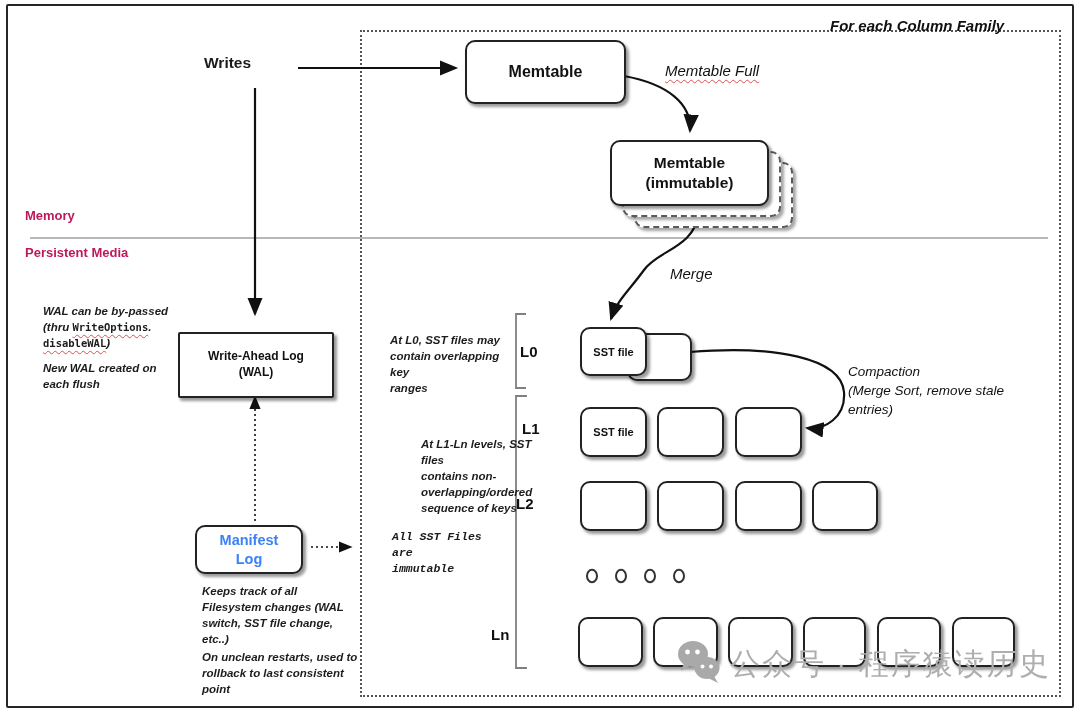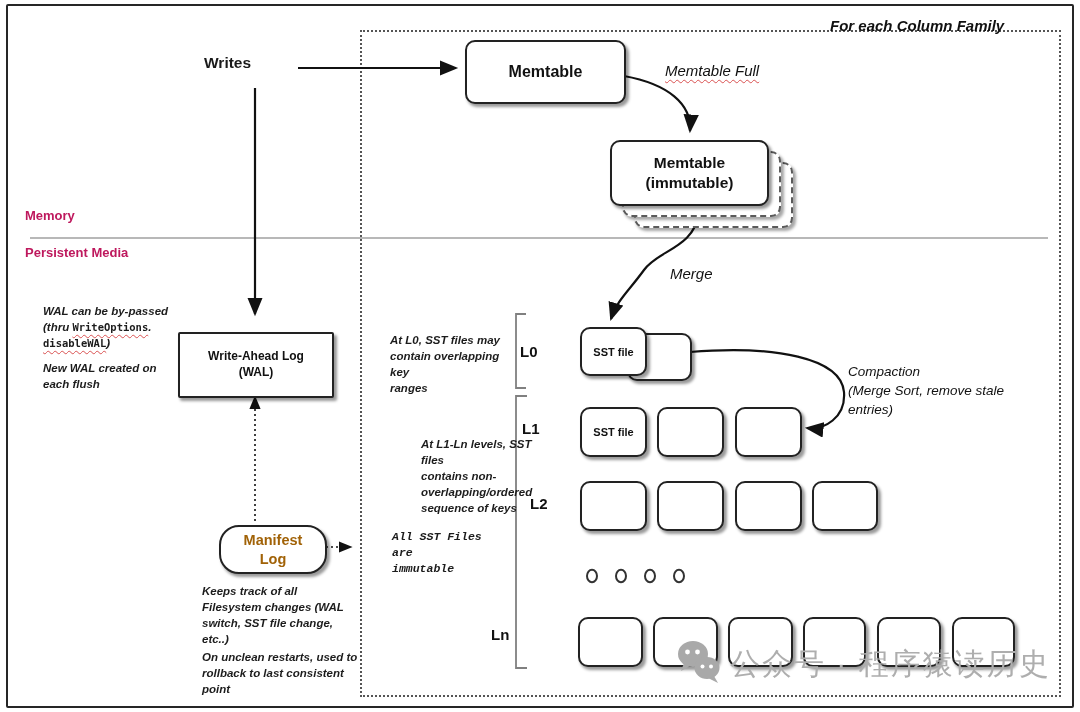--- a/index.html
+++ b/index.html
@@ -37,21 +37,21 @@
   }
   .ghost{
     position:absolute;background:#fff;border:2px dashed #5a5a5a;border-radius:10px;
     box-shadow:2.5px 3px 3px rgba(0,0,0,0.35);
   }
   #memtable-box{left:465px;top:40px;width:157px;height:60px;font-size:16px;}
   #immutable-ghost2{left:634px;top:162px;width:155px;height:62px;}
   #immutable-ghost1{left:622px;top:151px;width:155px;height:62px;}
   #immutable-box{left:610px;top:140px;width:155px;height:62px;font-size:15.5px;line-height:1.3;}
   #wal-box{left:178px;top:332px;width:152px;height:62px;font-size:12px;line-height:1.3;border-width:2.5px;border-radius:2px;}
-  #manifest-box{left:219px;top:525px;width:104px;height:45px;font-size:14.5px;line-height:1.25;color:#a16207;border-radius:20px;}
+  #manifest-box{left:195px;top:525px;width:104px;height:45px;font-size:14.5px;line-height:1.25;color:#3b82f6;}
   .sst{font-size:11px;}
   .edge-label{font-style:italic;font-weight:400;color:#111;}
   #memtable-full-label{left:665px;top:62px;font-size:15px;}
   #flush-label{left:670px;top:265px;font-size:15px;}
   #compaction-label{left:848px;top:363px;font-size:13.5px;line-height:1.4;}
   .squiggle{text-decoration:underline wavy #d95151 1px;text-underline-offset:3px;}
   .note{
     position:absolute;font-style:italic;font-size:11.5px;font-weight:600;
     line-height:1.4;color:#1c1c1c;
   }
@@ -60,21 +60,21 @@
   #wal-note-new{left:43px;top:360px;width:130px;}
   #wal-note-single{left:43px;top:400px;width:140px;}
   #manifest-note-tracks{left:202px;top:583px;width:150px;}
   #manifest-note-rollback{left:202px;top:649px;width:160px;}
   #l0-note{left:390px;top:332px;width:130px;}
   #l1-note{left:392px;top:436px;width:130px;margin-left:29px;}
   #immutable-note{left:392px;top:529px;width:110px;font-family:Liberation Mono, monospace;}
   .level-label{position:absolute;font-weight:700;font-size:15px;color:#111;}
   #l0-label{left:520px;top:343px;}
   #l1-label{left:522px;top:420px;}
-  #l2-label{left:530px;top:495px;}
+  #l2-label{left:516px;top:495px;}
   #ln-label{left:491px;top:626px;}
   #arrow-layer{left:0;top:0;width:1080px;height:712px;pointer-events:none;}
   #watermark{left:676px;top:638px;width:390px;height:52px;display:flex;align-items:center;gap:8px;}
   #watermark-text{font-size:30px;color:#aeaeae;letter-spacing:2px;font-weight:500;}
 </style>
 </head>
 <body>
 
 <div id="canvas">
 

